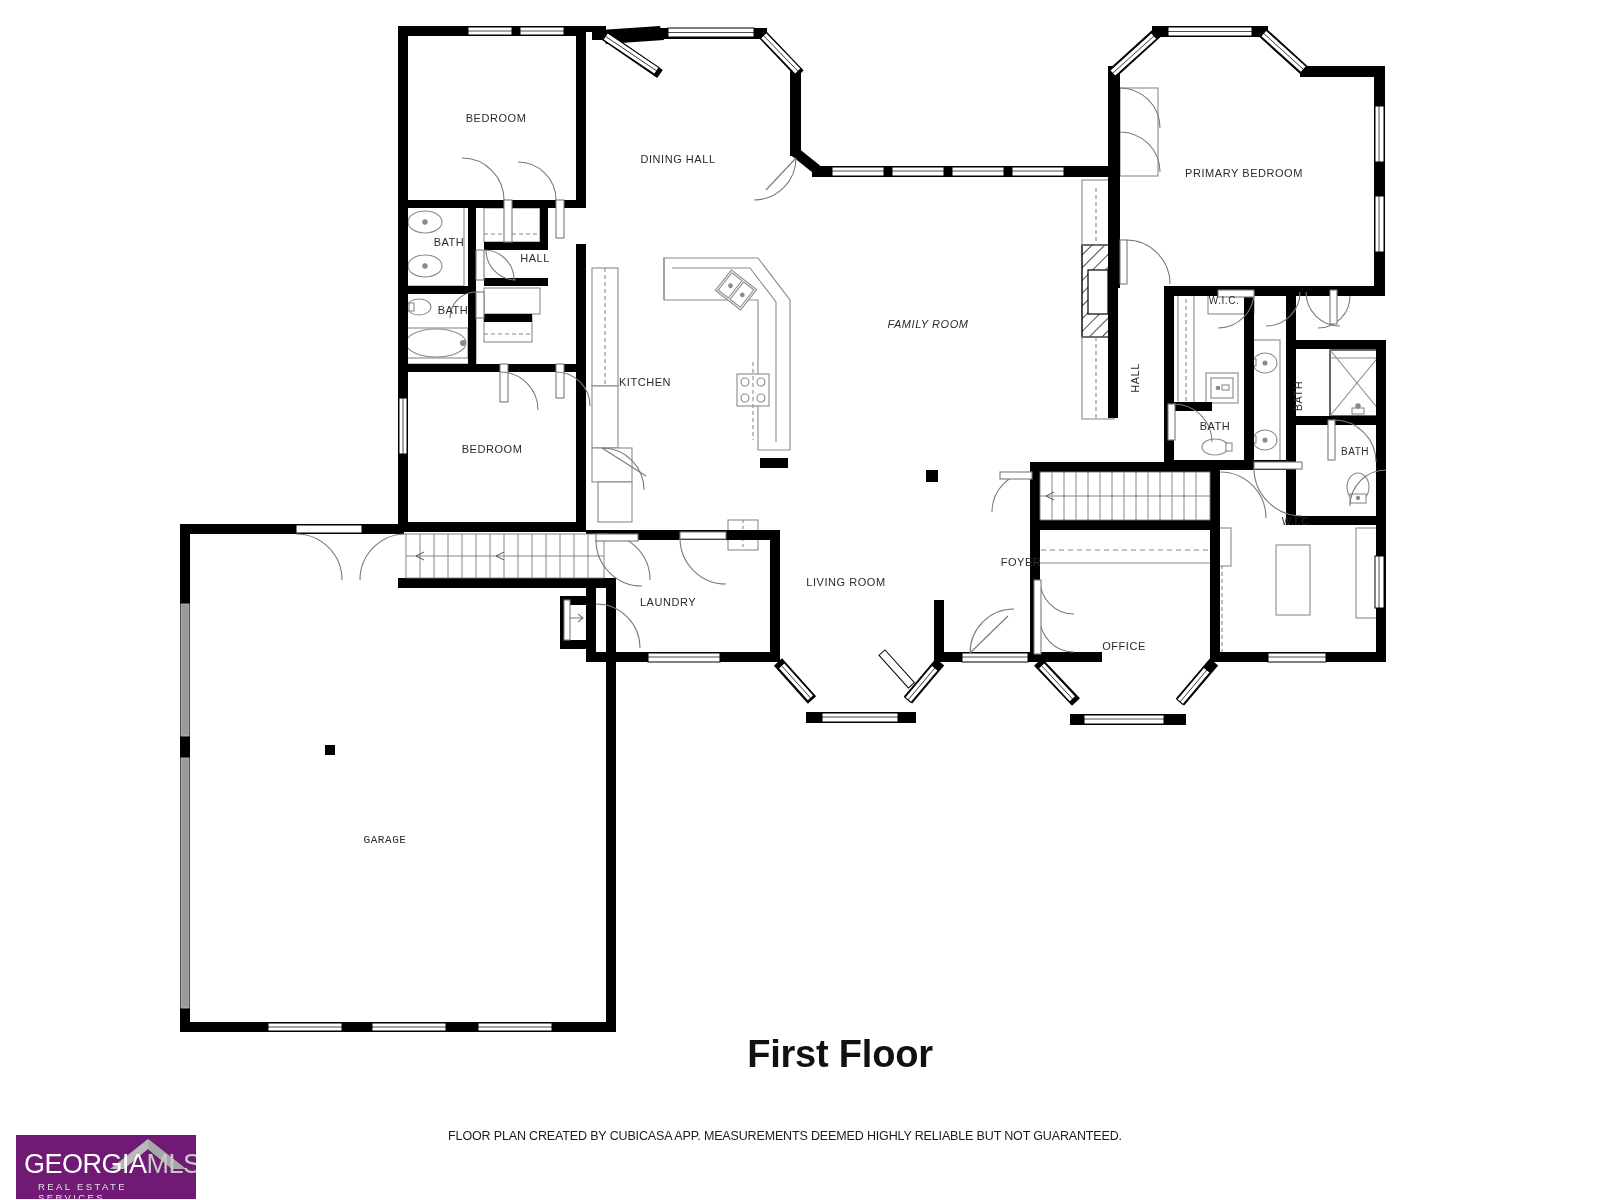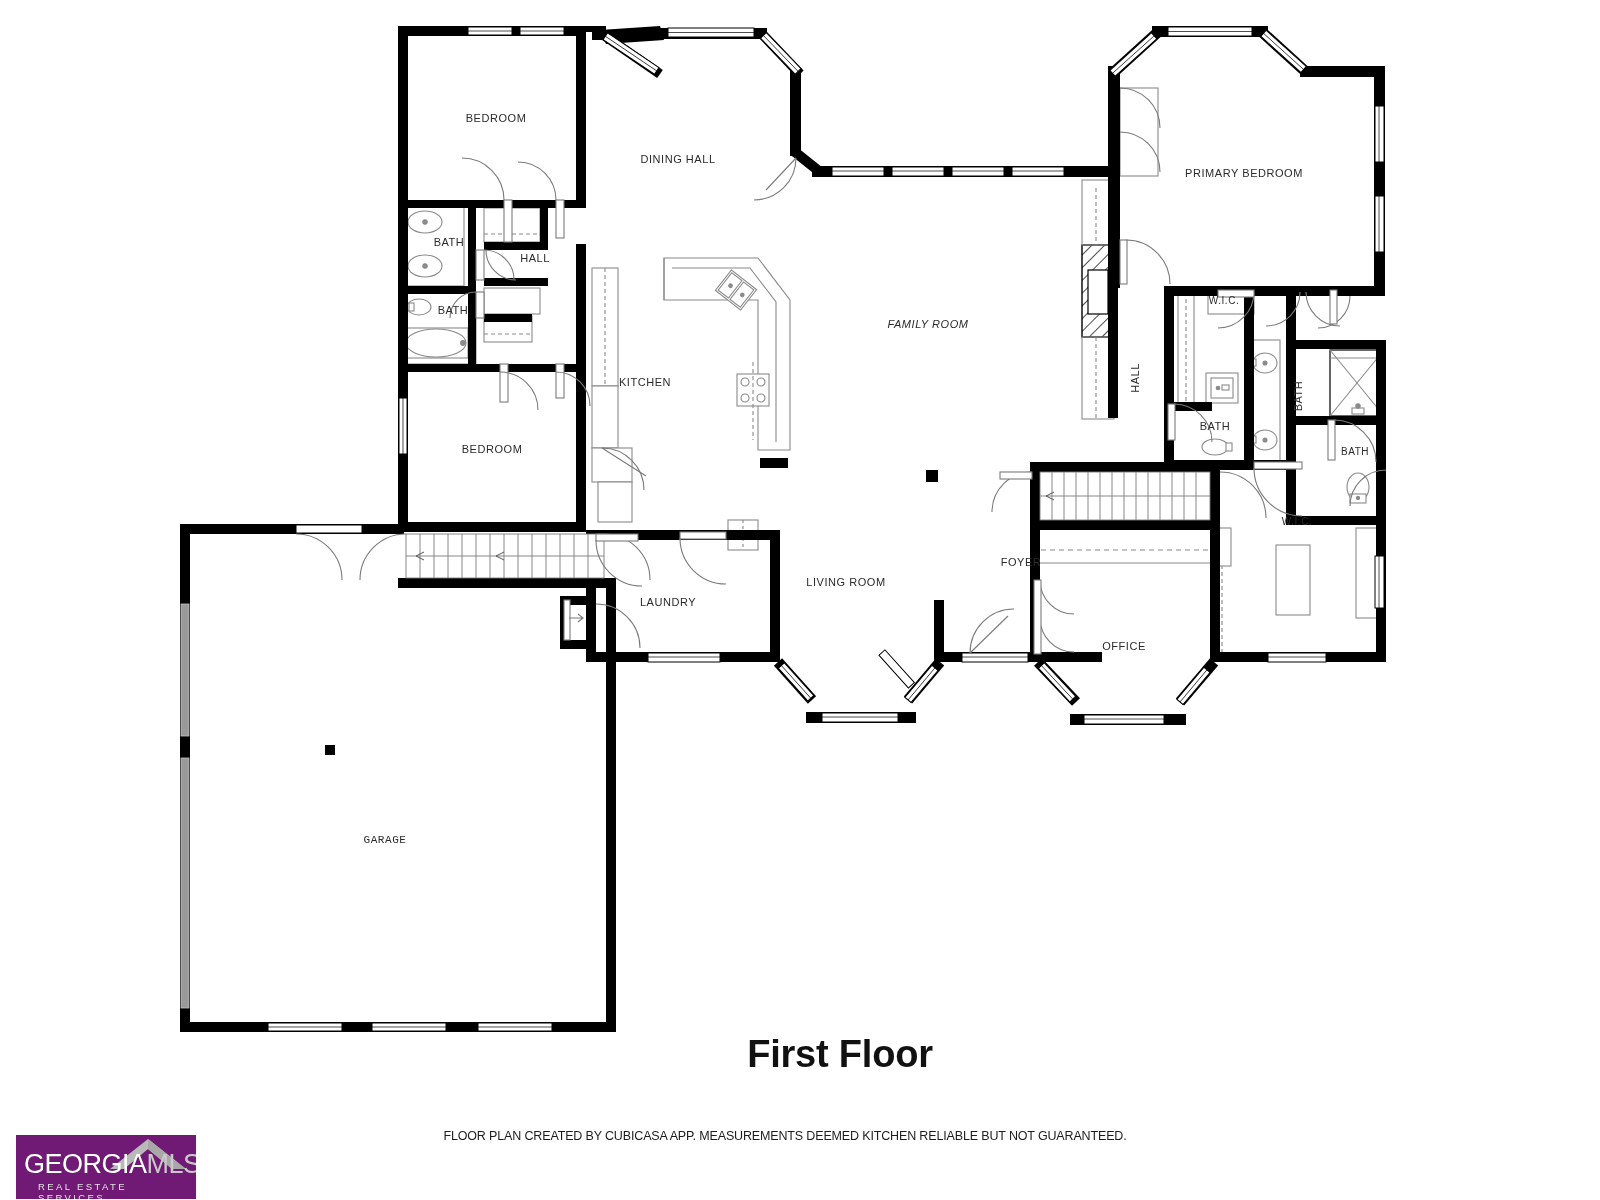--- a/index.html
+++ b/index.html
@@ -601,21 +601,21 @@
   <div class="room-label" style="left:1355px;top:451px;font-size:10px;">BATH</div>
   <div class="room-label" style="left:1297px;top:521px;font-size:10px;">W.I.C.</div>
   <div class="room-label" style="left:668px;top:595px;margin-top:7px;">LAUNDRY</div>
   <div class="room-label" style="left:846px;top:582px;">LIVING ROOM</div>
   <div class="room-label" style="left:981px;top:562px;margin-left:40px;">FOYER</div>
   <div class="room-label" style="left:1124px;top:632px;margin-top:14px;">OFFICE</div>
   <div class="room-label" style="left:385px;top:840px;font-family:Liberation Mono, monospace;">GARAGE</div>
 
   <div id="floor-title">First Floor</div>
 
-  <div id="disclaimer">FLOOR PLAN CREATED BY CUBICASA APP. MEASUREMENTS DEEMED KITCHEN RELIABLE BUT NOT GUARANTEED.</div>
+  <div id="disclaimer">FLOOR PLAN CREATED BY CUBICASA APP. MEASUREMENTS DEEMED HIGHLY RELIABLE BUT NOT GUARANTEED.</div>
 
   <div id="mls-logo">
     <svg class="roof" viewBox="0 0 80 34">
       <polygon points="40,2 78,32 64,32 40,12 16,32 2,32" fill="#b9b9b9"></polygon>
       <polygon points="40,2 78,32 64,32 40,12" fill="#a8a8a8"></polygon>
     </svg>
     <div class="brand">
       <span class="g">GEORGIA</span><span class="m">MLS</span>
     </div>
     <div class="sub">REAL ESTATE SERVICES</div>

